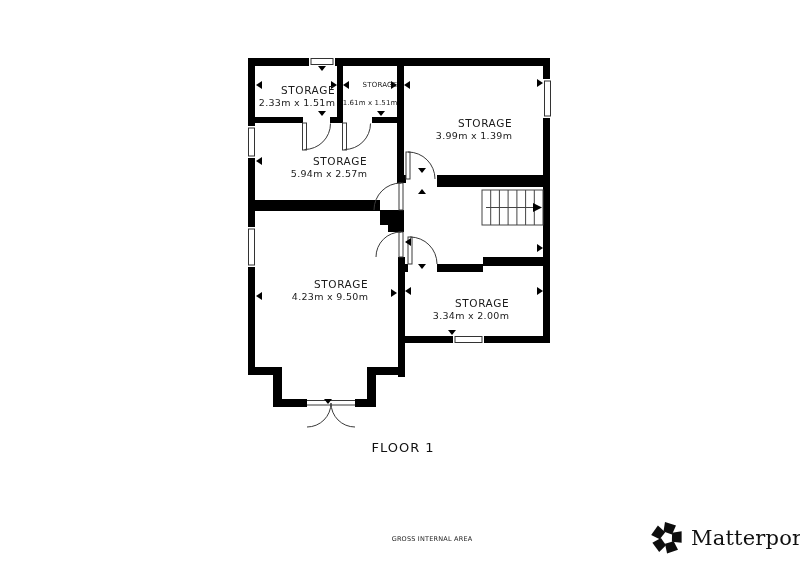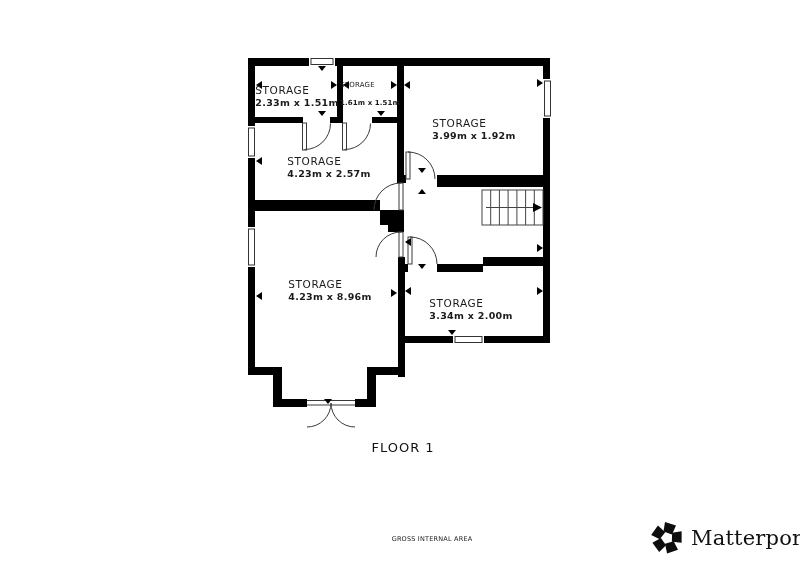--- a/index.html
+++ b/index.html
@@ -1,22 +1,22 @@
 <!DOCTYPE html>
 <html><head>
 <meta charset="utf-8">
 <style>
   html,body{margin:0;padding:0;background:#fff;}
   #page{position:relative;width:800px;height:565px;background:#ffffff;overflow:hidden;
         font-family:"DejaVu Sans",sans-serif;}
   #plan-svg{position:absolute;left:0;top:0;}
-  .room-label{position:absolute;transform:translate(-50%,-50%);text-align:left;
+  .room-label{position:absolute;transform:translate(-50%,-50%);text-align:right;
               color:#1b1b1b;white-space:nowrap;line-height:1.15;}
   .room-name{font-size:10.5px;letter-spacing:0.6px;}
-  .room-dims{font-size:9.5px;letter-spacing:0.3px;margin-top:2px;font-weight:bold;}
+  .room-dims{font-size:9.5px;letter-spacing:0.3px;margin-top:2px;}
   .room-label.small .room-name{font-size:7px;letter-spacing:0.2px;}
   .room-label.small .room-dims{font-size:7px;letter-spacing:0.1px;margin-top:10px;}
   #floor-title{position:absolute;left:403px;top:447px;transform:translate(-50%,-50%);
                font-size:13px;letter-spacing:1px;color:#111;}
   #footer{position:absolute;left:0;top:535px;width:800px;text-align:center;
           font-size:6.5px;line-height:8px;letter-spacing:0.2px;color:#222;margin-left:32px;}
   #footer .pre{white-space:pre;}
   #footer .disclaimer{margin-top:2px;color:#8c8c8c;}
   #logo{position:absolute;left:650px;top:521px;display:flex;align-items:center;}
   #logo-text{font-family:"DejaVu Serif",serif;font-size:21px;color:#101010;
@@ -152,33 +152,33 @@
   <div class="room-label" style="left:297px;top:96px;">
     <div class="room-name">STORAGE</div>
     <div class="room-dims">2.33m x 1.51m</div>
   </div>
   <div class="room-label small" style="left:370px;top:94px;">
     <div class="room-name">STORAGE</div>
     <div class="room-dims">1.61m x 1.51m</div>
   </div>
   <div class="room-label" style="left:329px;top:167px;">
     <div class="room-name">STORAGE</div>
-    <div class="room-dims">4.23m x 2.57m</div>
+    <div class="room-dims">5.94m x 2.57m</div>
   </div>
   <div class="room-label" style="left:474px;top:129px;">
     <div class="room-name">STORAGE</div>
-    <div class="room-dims">3.99m x 1.92m</div>
+    <div class="room-dims">3.99m x 1.39m</div>
   </div>
   <div class="room-label" style="left:471px;top:309px;">
     <div class="room-name">STORAGE</div>
     <div class="room-dims">3.34m x 2.00m</div>
   </div>
   <div class="room-label" style="left:330px;top:290px;">
     <div class="room-name">STORAGE</div>
-    <div class="room-dims">4.23m x 8.96m</div>
+    <div class="room-dims">4.23m x 9.50m</div>
   </div>
 
   <div id="floor-title">FLOOR 1</div>
 
   <div id="footer">
     <div class="pre">GROSS INTERNAL AREA</div>
   </div>
 
   <div id="logo">
     <svg width="34" height="34" viewBox="-17 -17 34 34">

